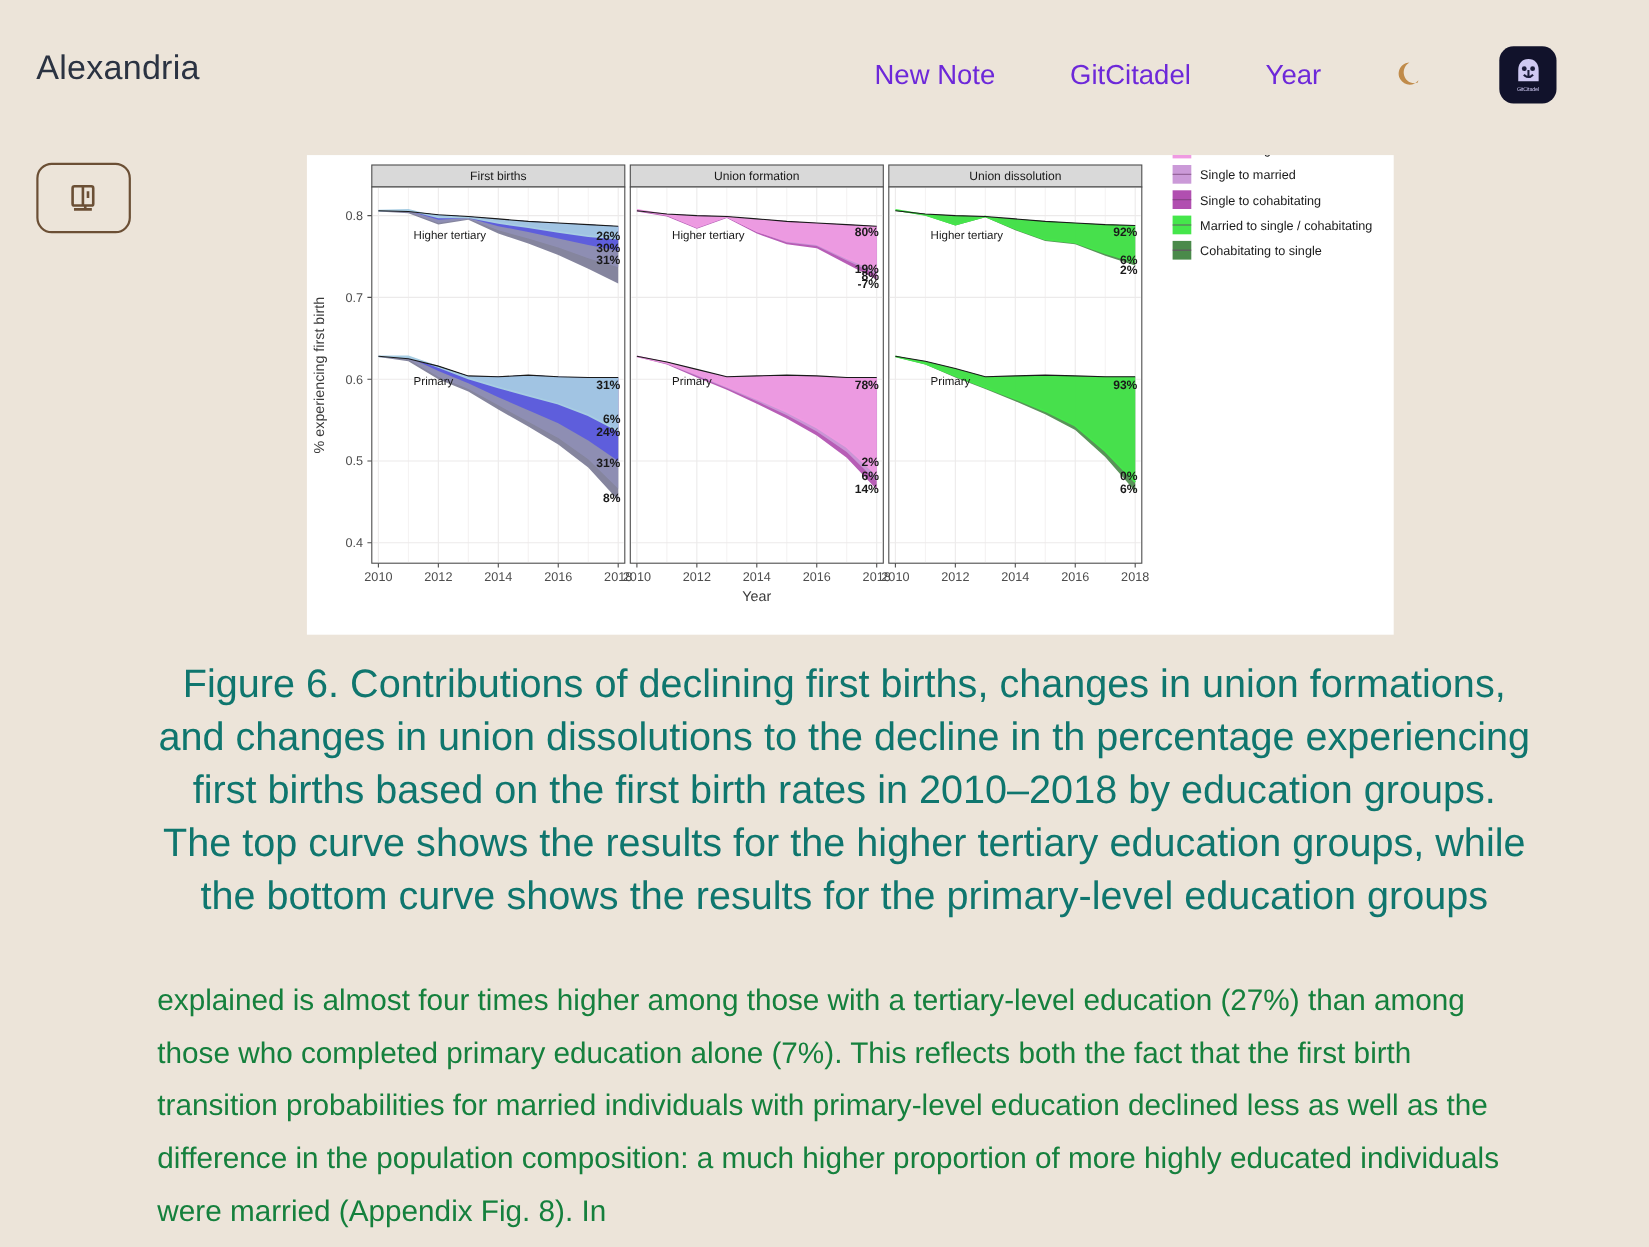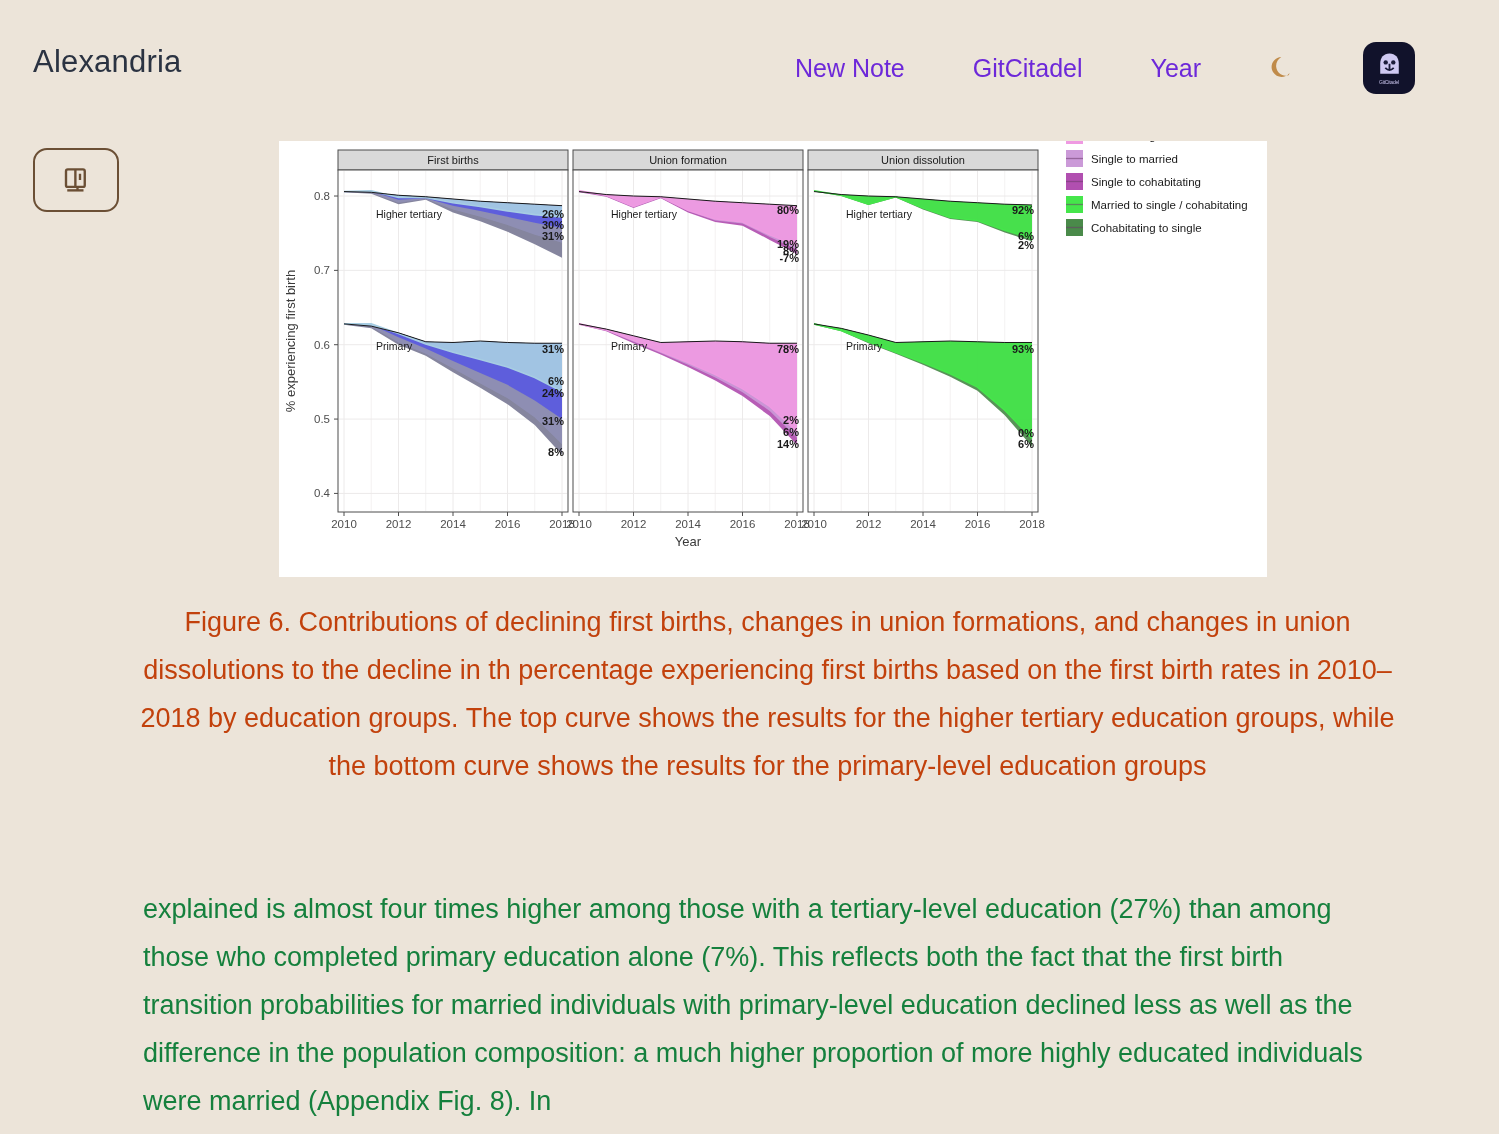--- a/index.html
+++ b/index.html
@@ -105,23 +105,23 @@
   }
   .chart-svg { display:block; }
 
   
   .caption {
     position: absolute;
     left: 140px;
     top: 598px;
     width: 1255px;
     text-align: center;
-    font-size: 27px;
+    font-size: 36px;
     line-height: 48px;
-    color: #c2410c;
+    color: #0f766e;
   }
 
   
   .body-par {
     position: absolute;
     left: 143px;
     top: 885px;
     width: 1246px;
     font-size: 27px;
     line-height: 48px;

